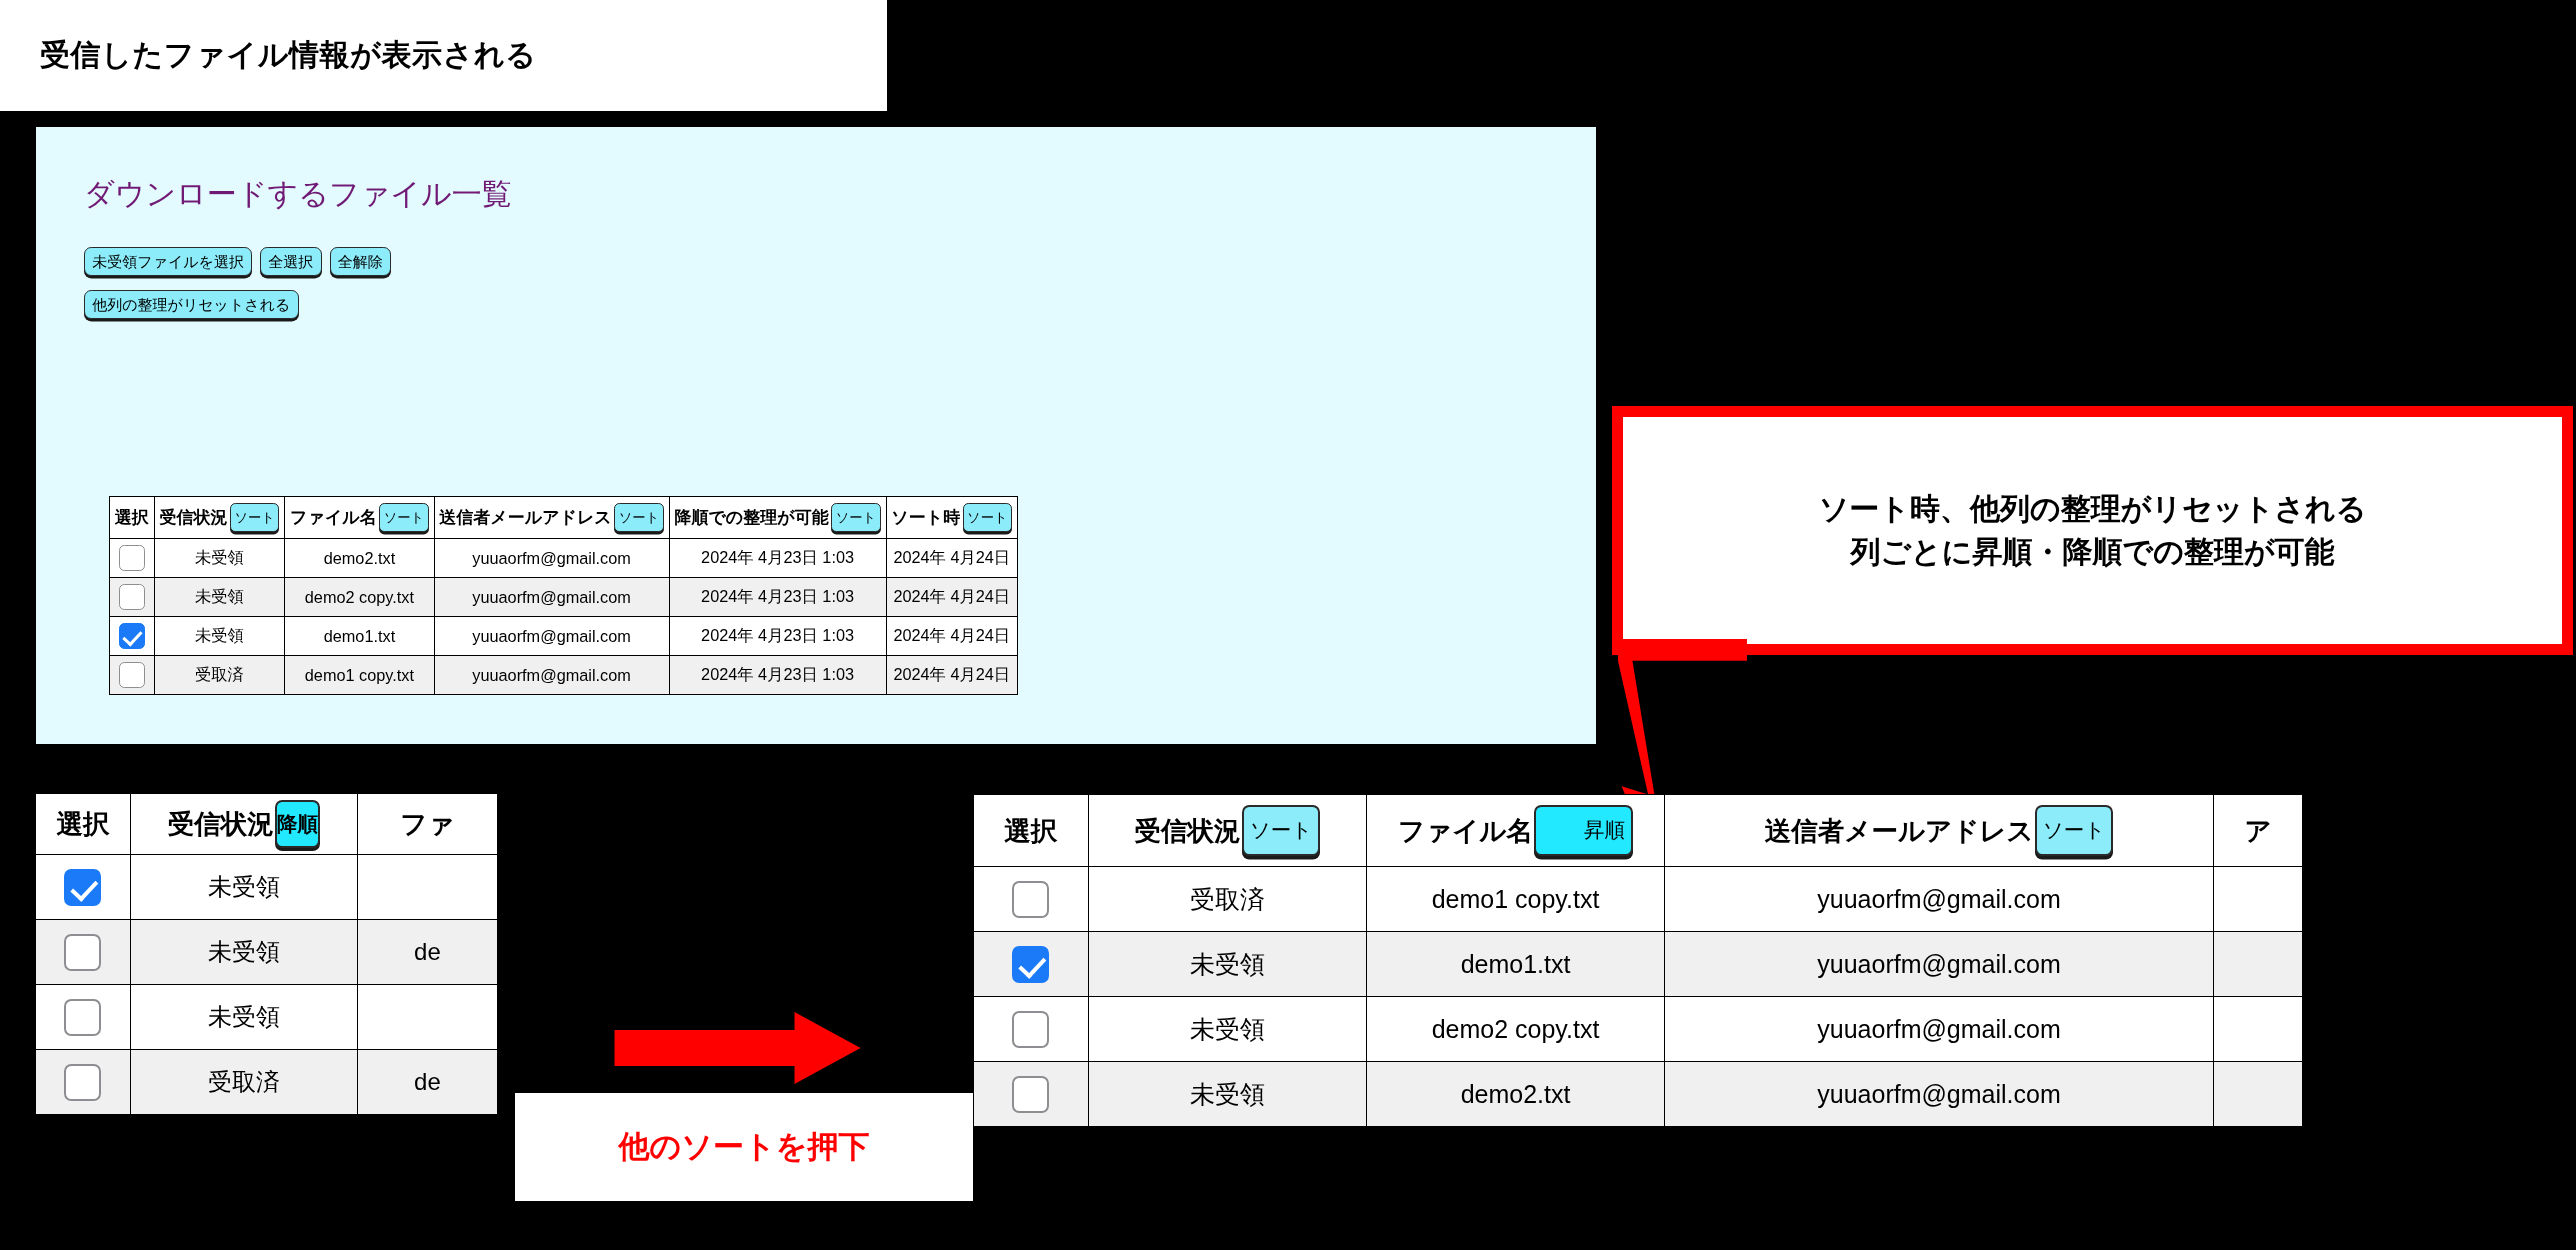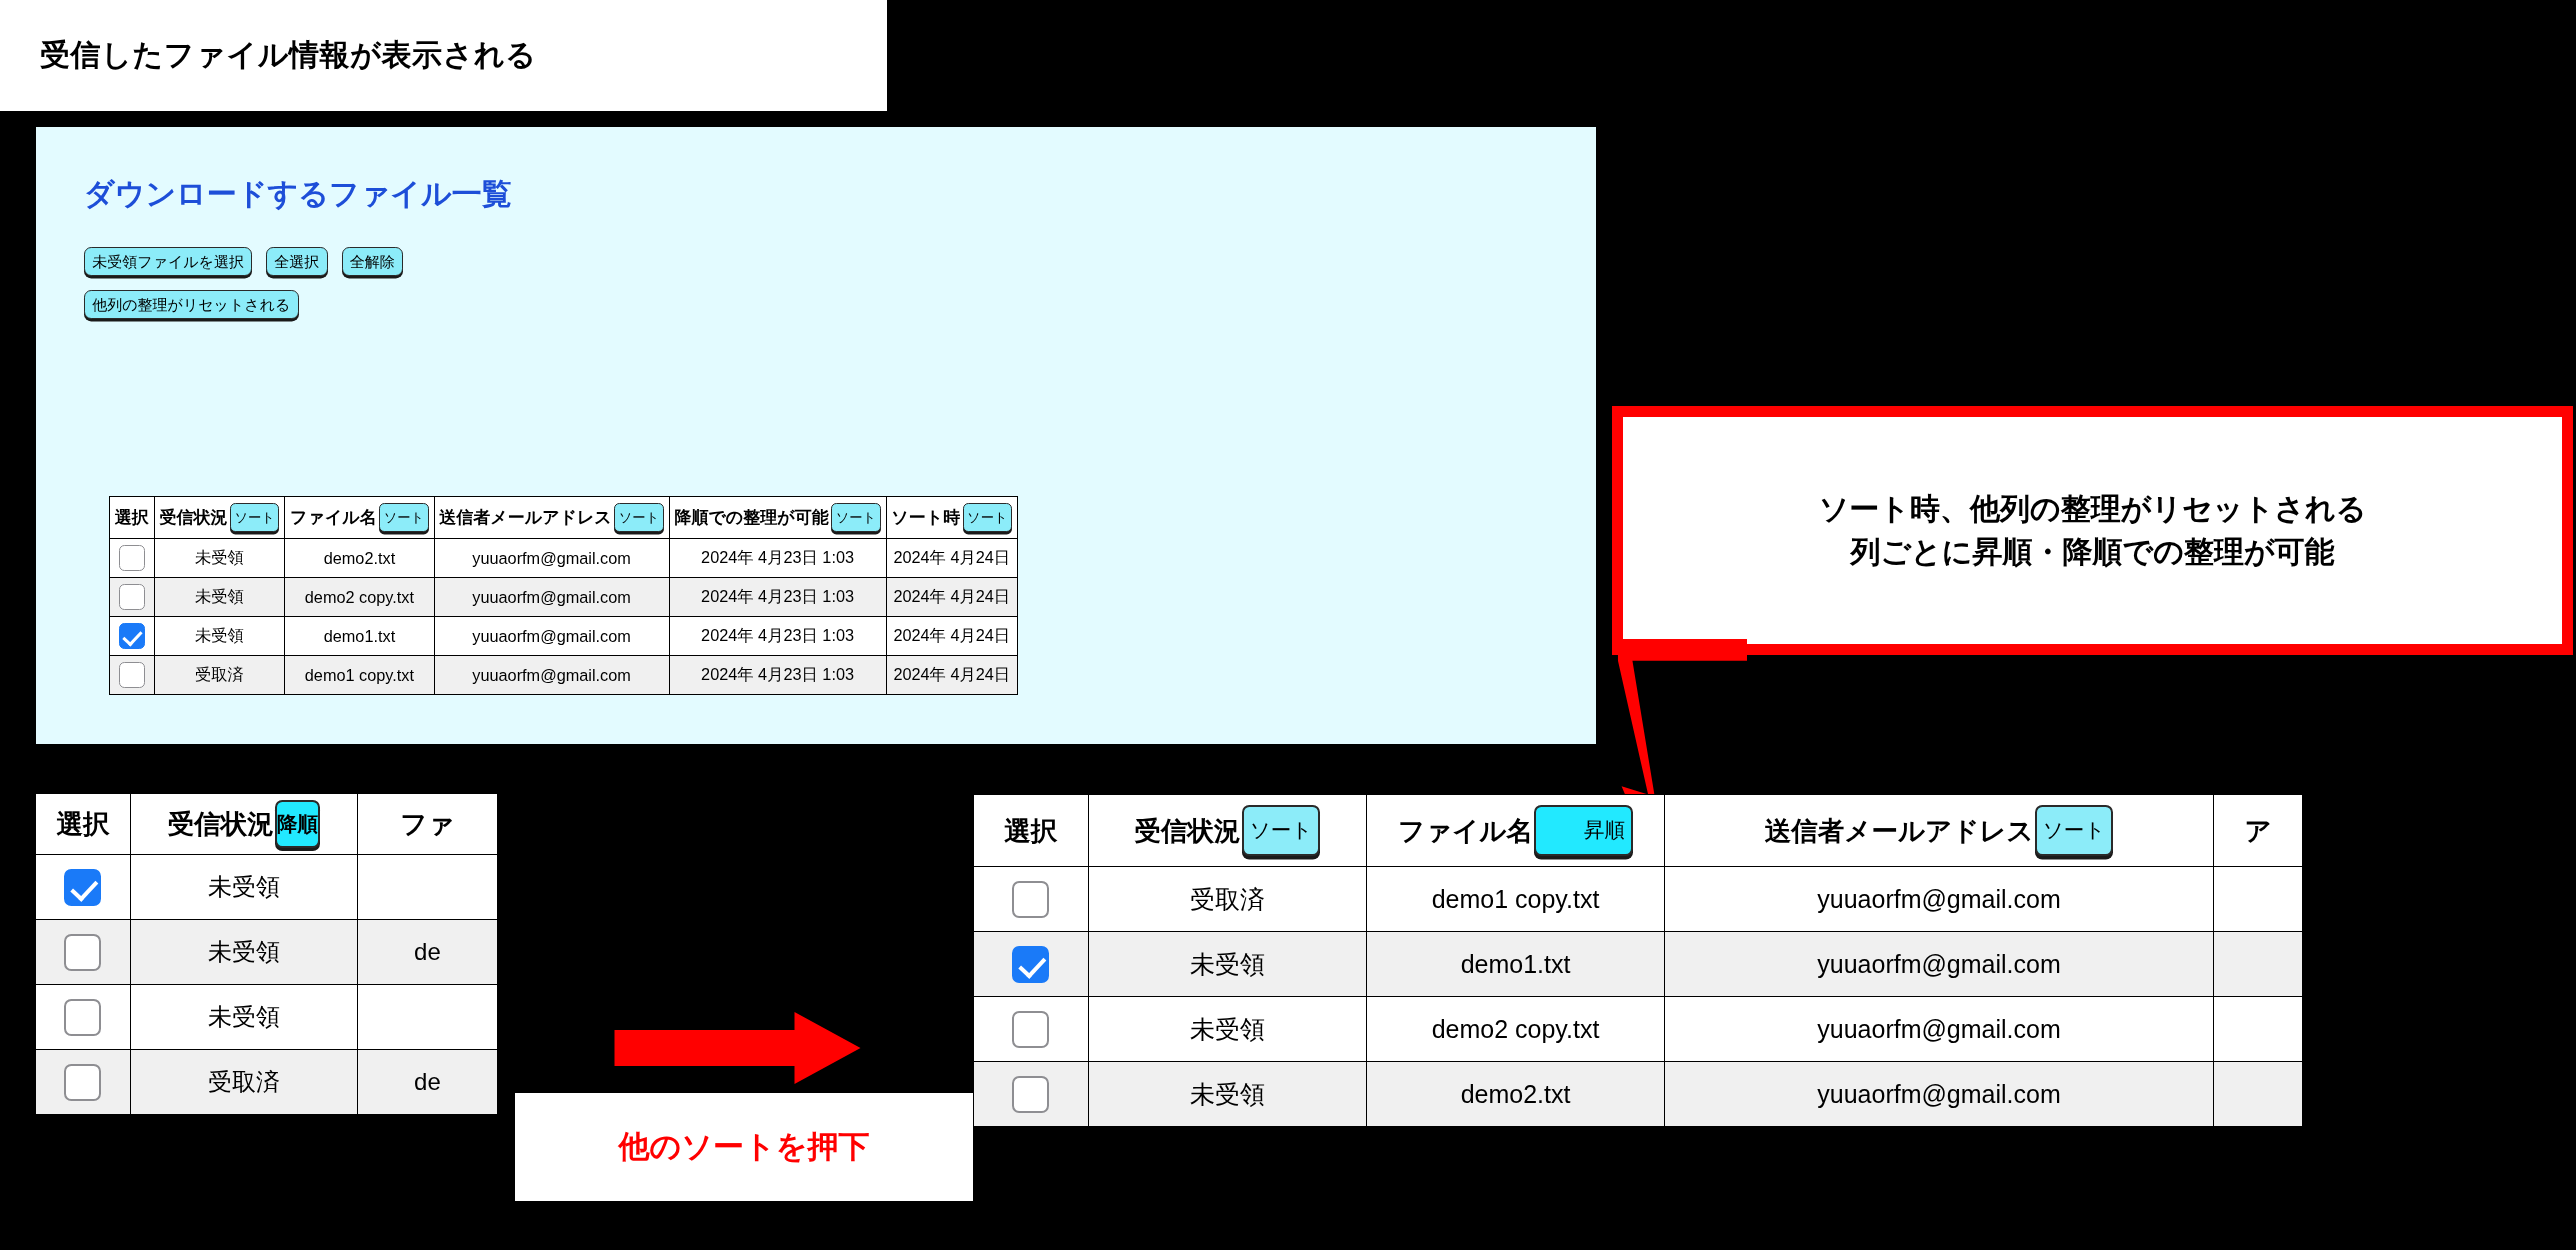--- a/index.html
+++ b/index.html
@@ -23,25 +23,25 @@
     letter-spacing:0.6px;white-space:nowrap;
   }
 
   
   #main-panel{
     left:36px;top:127px;width:1560px;height:617px;
     background:#e3fbff;
   }
   #panel-heading{
     position:absolute;left:48px;top:47px;
-    font-size:30px;font-weight:bold;color:#1d4ed8;white-space:nowrap;text-align:right;
-  }
-
-  
-  .btn-row{position:absolute;display:flex;gap:14px;align-items:flex-start;}
+    font-size:30px;font-weight:normal;color:#701a75;white-space:nowrap;text-align:right;
+  }
+
+  
+  .btn-row{position:absolute;display:flex;gap:8px;align-items:flex-start;}
   #btn-row-1{left:48px;top:120px;}
   #btn-row-2{left:48px;top:163px;}
   .cyan-btn{
     background:#8cecf9;
     border:1.8px solid #2a2a2a;
     border-radius:7.2px;
     box-shadow:0 2.4px 0 #1a1a1a;
     color:#000;
     font-size:15px;font-weight:500;
     padding:6px 7.2px;

